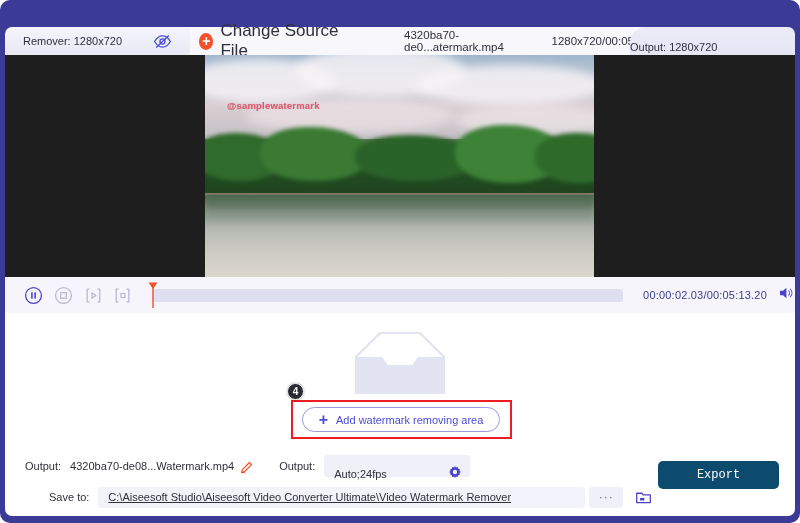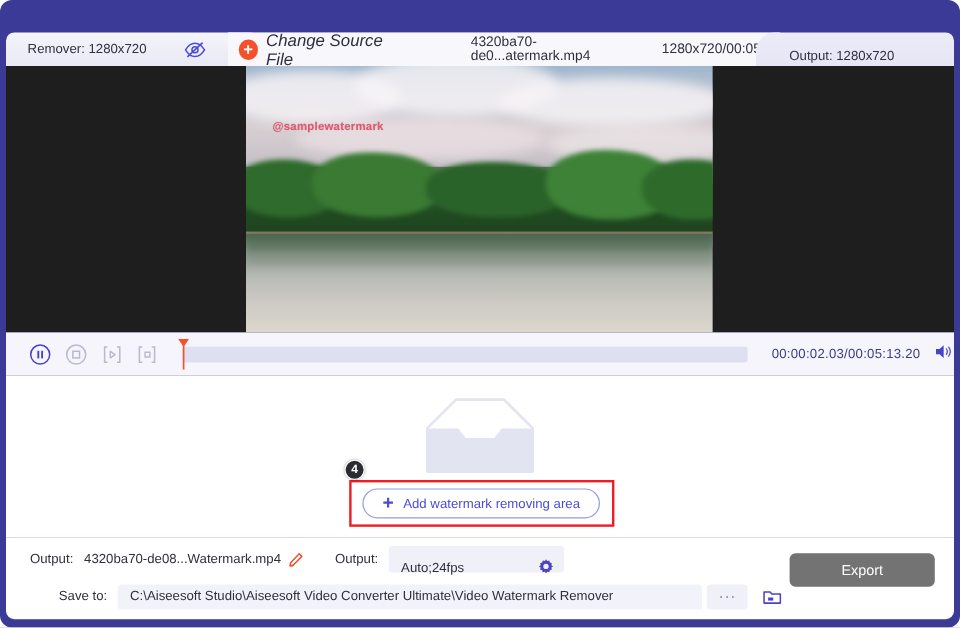--- a/index.html
+++ b/index.html
@@ -77,35 +77,35 @@
   }
   #add-source-icon {
     margin-left: 9px;
     width: 17px; height: 17px; border-radius: 50%;
     background: #f4502b;
     color: #fff; font-size: 14px; font-weight: bold;
     display: flex; align-items: center; justify-content: center;
     line-height: 1;
   }
   #change-source-label {
-    margin-left: 7px; font-size: 14px; color: #30303d; font-style: italic;
+    margin-left: 7px; font-size: 17px; color: #30303d;
   }
   #source-file-name {
     margin-left: 56px; font-size: 11.5px; color: #30303d;
   }
   #source-file-meta {
     margin-left: 16px; font-size: 11.5px; color: #30303d;
   }
   #tab-output {
     position: absolute; right: 0; top: 0;
     width: 165px; height: 40px;
     background: linear-gradient(180deg,#ececf8 0%, #e2e2f3 100%);
     border-top-left-radius: 16px;
     border-top-right-radius: 7px;
-    display: flex; align-items: center; justify-content: center;
+    display: flex; align-items: center; justify-content: flex-start;
   }
   #tab-output-label {
     margin-right: 22px; font-size: 11px; color: #303040;
   }
 
   
   #preview-area {
     position: absolute; left: 5px; top: 55px;
     width: 790px; height: 222px;
     background: #1e1e1e;
@@ -244,38 +244,38 @@
     margin-left: 9px;
     width: 146px; height: 22px;
     background: #eff0f8; border-radius: 3px;
     display: flex; align-items: center; justify-content: space-between;
     padding: 16px 8px 0 10px;
   }
   #format-value { font-size: 11px; color: #30303d; }
   #export-button {
     position: absolute; right: 16px; top: 8px;
     width: 121px; height: 28px;
-    background: #737373; border-radius: 5px;
+    background: #0c4a6e; border-radius: 5px;
     color: #ffffff; font-size: 12px;
-    display: flex; align-items: center; justify-content: center;
+    display: flex; align-items: center; justify-content: center; font-family: Liberation Mono, monospace;
   }
   #row-saveto {
     position: absolute; left: 0; top: 36px;
     width: 790px; height: 26px;
     display: flex; align-items: center; margin-left: 24px;
   }
   #saveto-label { margin-left: 20px; font-size: 11px; color: #30303d; }
   #saveto-path-box {
     margin-left: 9px;
     width: 487px; height: 21px;
     background: #f2f3fa; border-radius: 3px;
     display: flex; align-items: center;
     padding-left: 10px;
   }
-  #saveto-path { font-size: 11px; color: #30303d; }
+  #saveto-path { font-size: 11px; color: #30303d; text-decoration: underline; }
   #saveto-more {
     margin-left: 4px;
     width: 34px; height: 21px;
     background: #eff0f8; border-radius: 3px;
     display: flex; align-items: center; justify-content: center;
     color: #6a6a80; font-size: 12px; letter-spacing: 1px;
   }
   #saveto-folder-icon { margin-left: 12px; width: 17px; height: 17px; }
 </style>
 </head>

